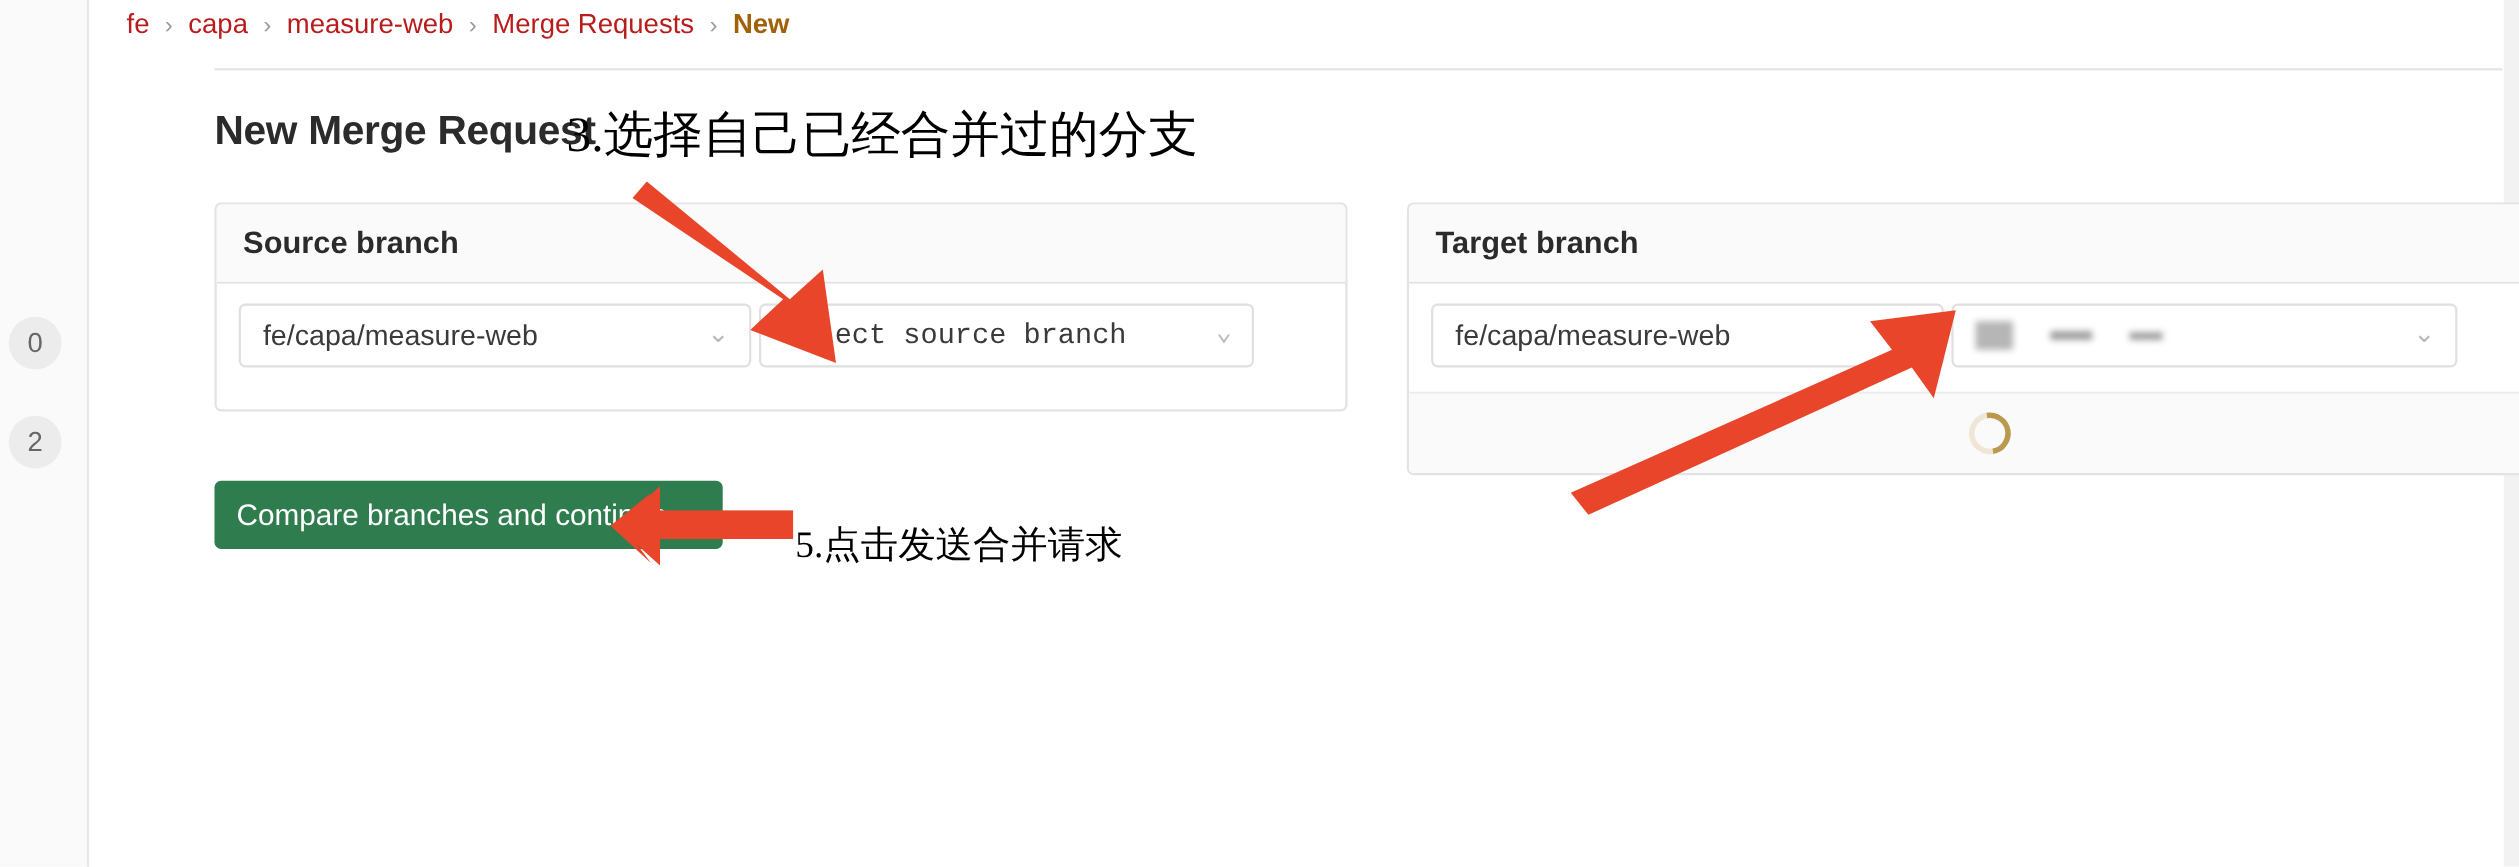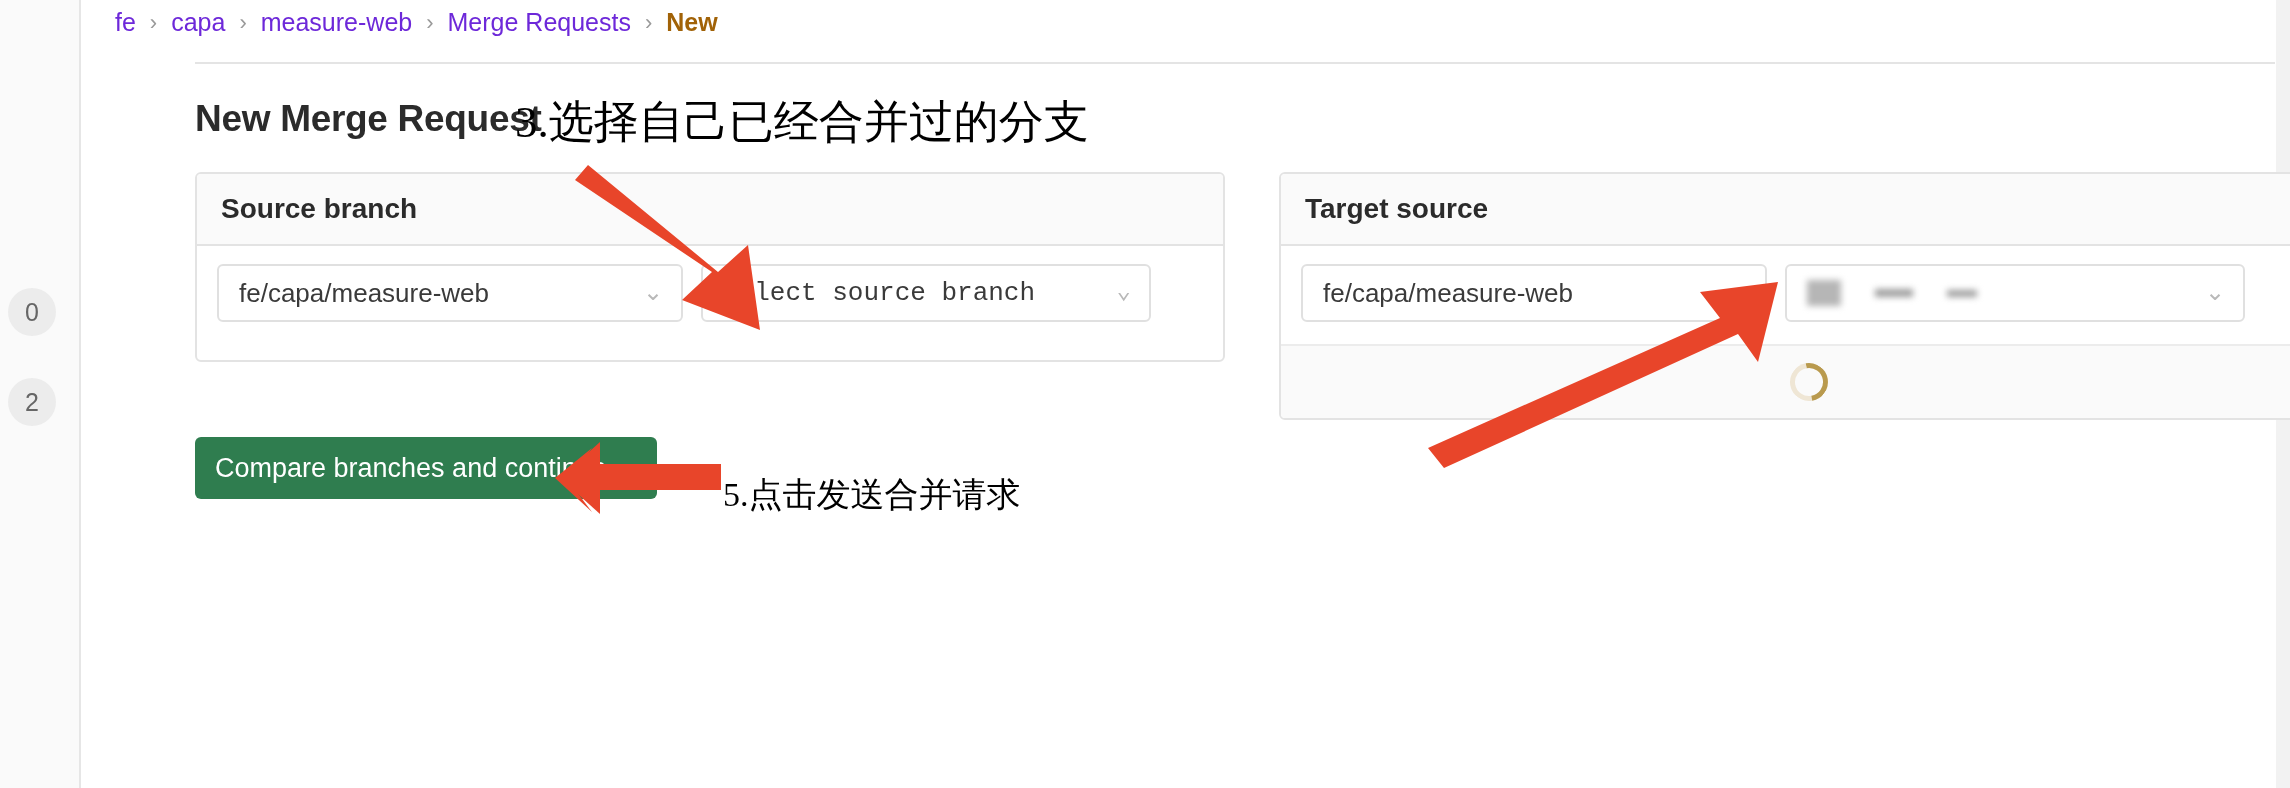--- a/index.html
+++ b/index.html
@@ -81,21 +81,21 @@
     position: absolute;
     left: 32px;
     top: 0px;
     height: 45px;
     display: flex;
     align-items: center;
     font-size: 25px;
     color: #5c5c5c;
     white-space: nowrap;
   }
-  .crumb { color: #6d28d9; }
+  .crumb { color: #b91c1c; }
   .crumb.active { color: #a16207; font-weight: bold; }
   .crumb-sep {
     color: #9a9a9a;
     margin: 0 14px;
     font-size: 22px;
   }
 
   .hr-top {
     position: absolute;
     left: 112px;
@@ -115,20 +115,21 @@
     color: #2b2b2b;
     letter-spacing: -0.3px;
   }
 
   
   .panel {
     position: absolute;
     background: #fff;
     border: 2px solid #e3e3e3;
     border-radius: 6px;
+    margin-top: 12px;
   }
   .panel.source { left: 112px; top: 172px; width: 1030px; height: 190px; }
   .panel.target { left: 1196px; top: 172px; width: 1060px; height: 248px; }
 
   .panel-head {
     height: 72px;
     background: #fafafa;
     border-bottom: 2px solid #e3e3e3;
     display: flex;
     align-items: center;
@@ -137,21 +138,21 @@
   }
   .panel-head-title {
     font-size: 28px;
     font-weight: bold;
     color: #2b2b2b;
   }
   .panel-body {
     display: flex;
     align-items: flex-end;
     padding: 18px 20px;
-    gap: 18px;
+    gap: 7px;
   }
 
   .select {
     position: relative;
     height: 58px;
     border: 2px solid #e0e0e0;
     border-radius: 6px;
     background: #fff;
     display: flex;
     align-items: center;
@@ -302,21 +303,21 @@
         </div>
         <div class="select branch-src">
           <span>Select source branch</span>
           <span class="chev">⌄</span>
         </div>
       </div>
     </div>
 
     <div class="panel target">
       <div class="panel-head">
-        <span class="panel-head-title">Target source</span>
+        <span class="panel-head-title">Target branch</span>
       </div>
       <div class="panel-body">
         <div class="select project">
           <span>fe/capa/measure-web</span>
           <span class="chev">⌄</span>
         </div>
         <div class="select branch-tgt">
           <span class="redacted">
             <span class="blk b1"></span>
             <span class="blk b2"></span>

